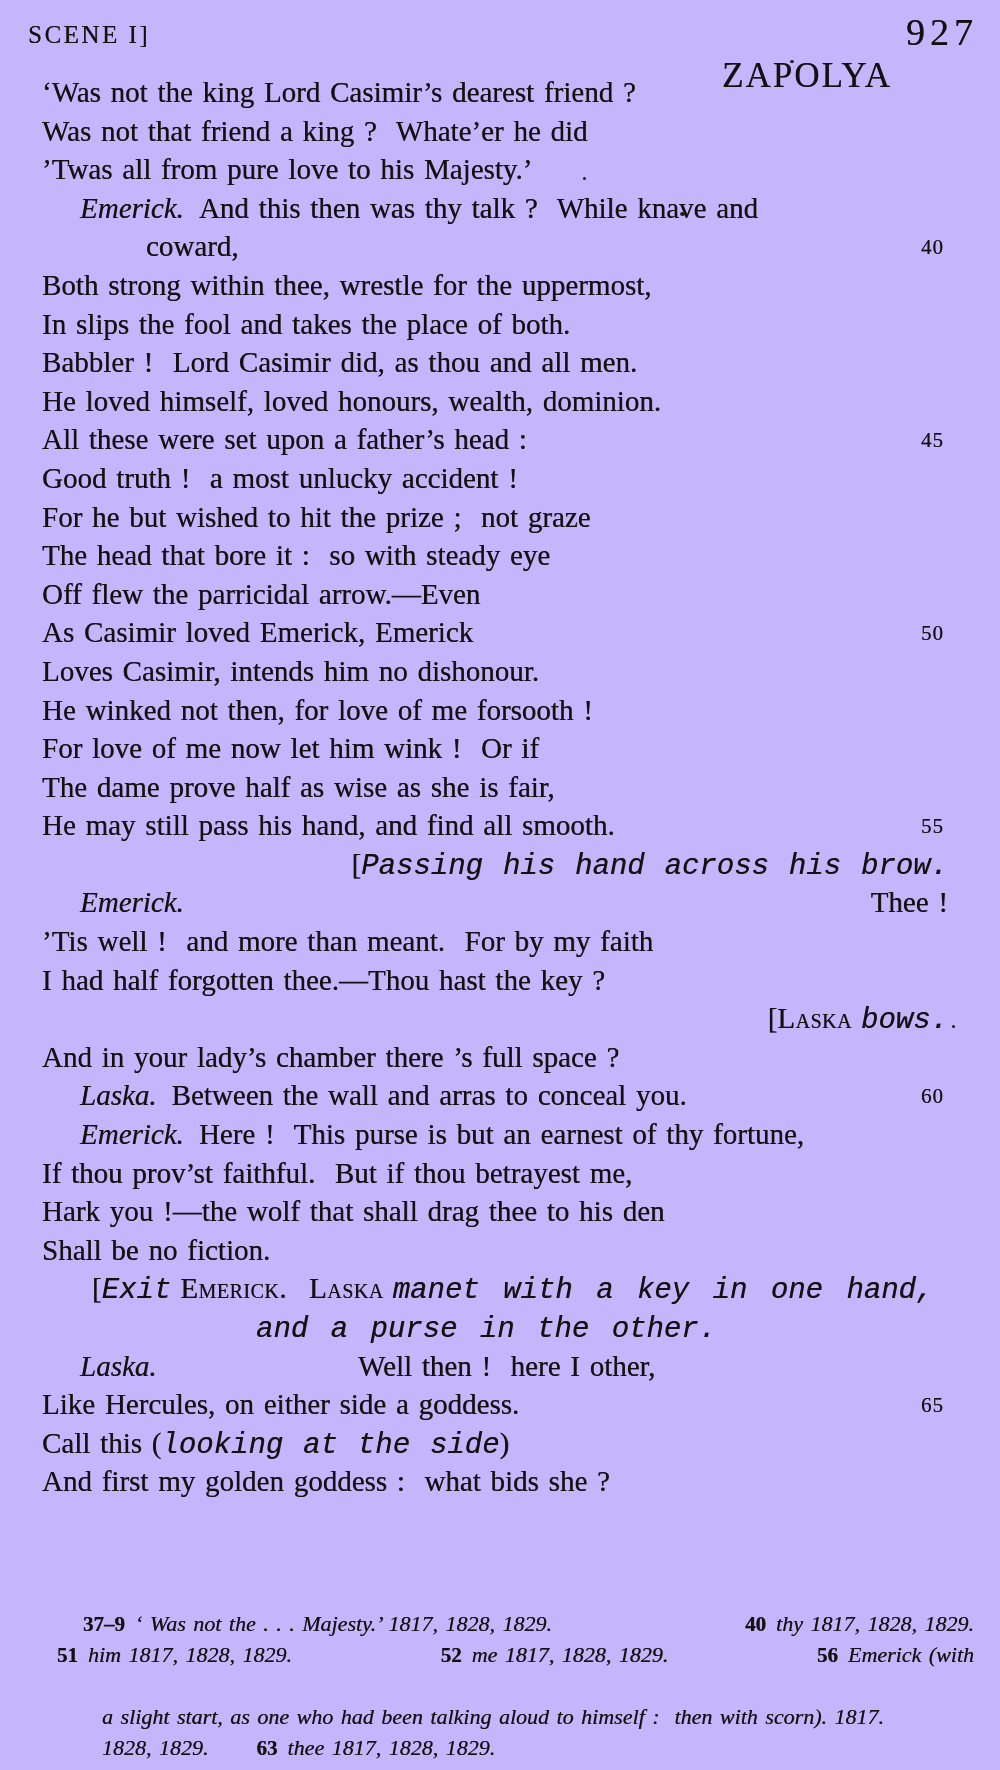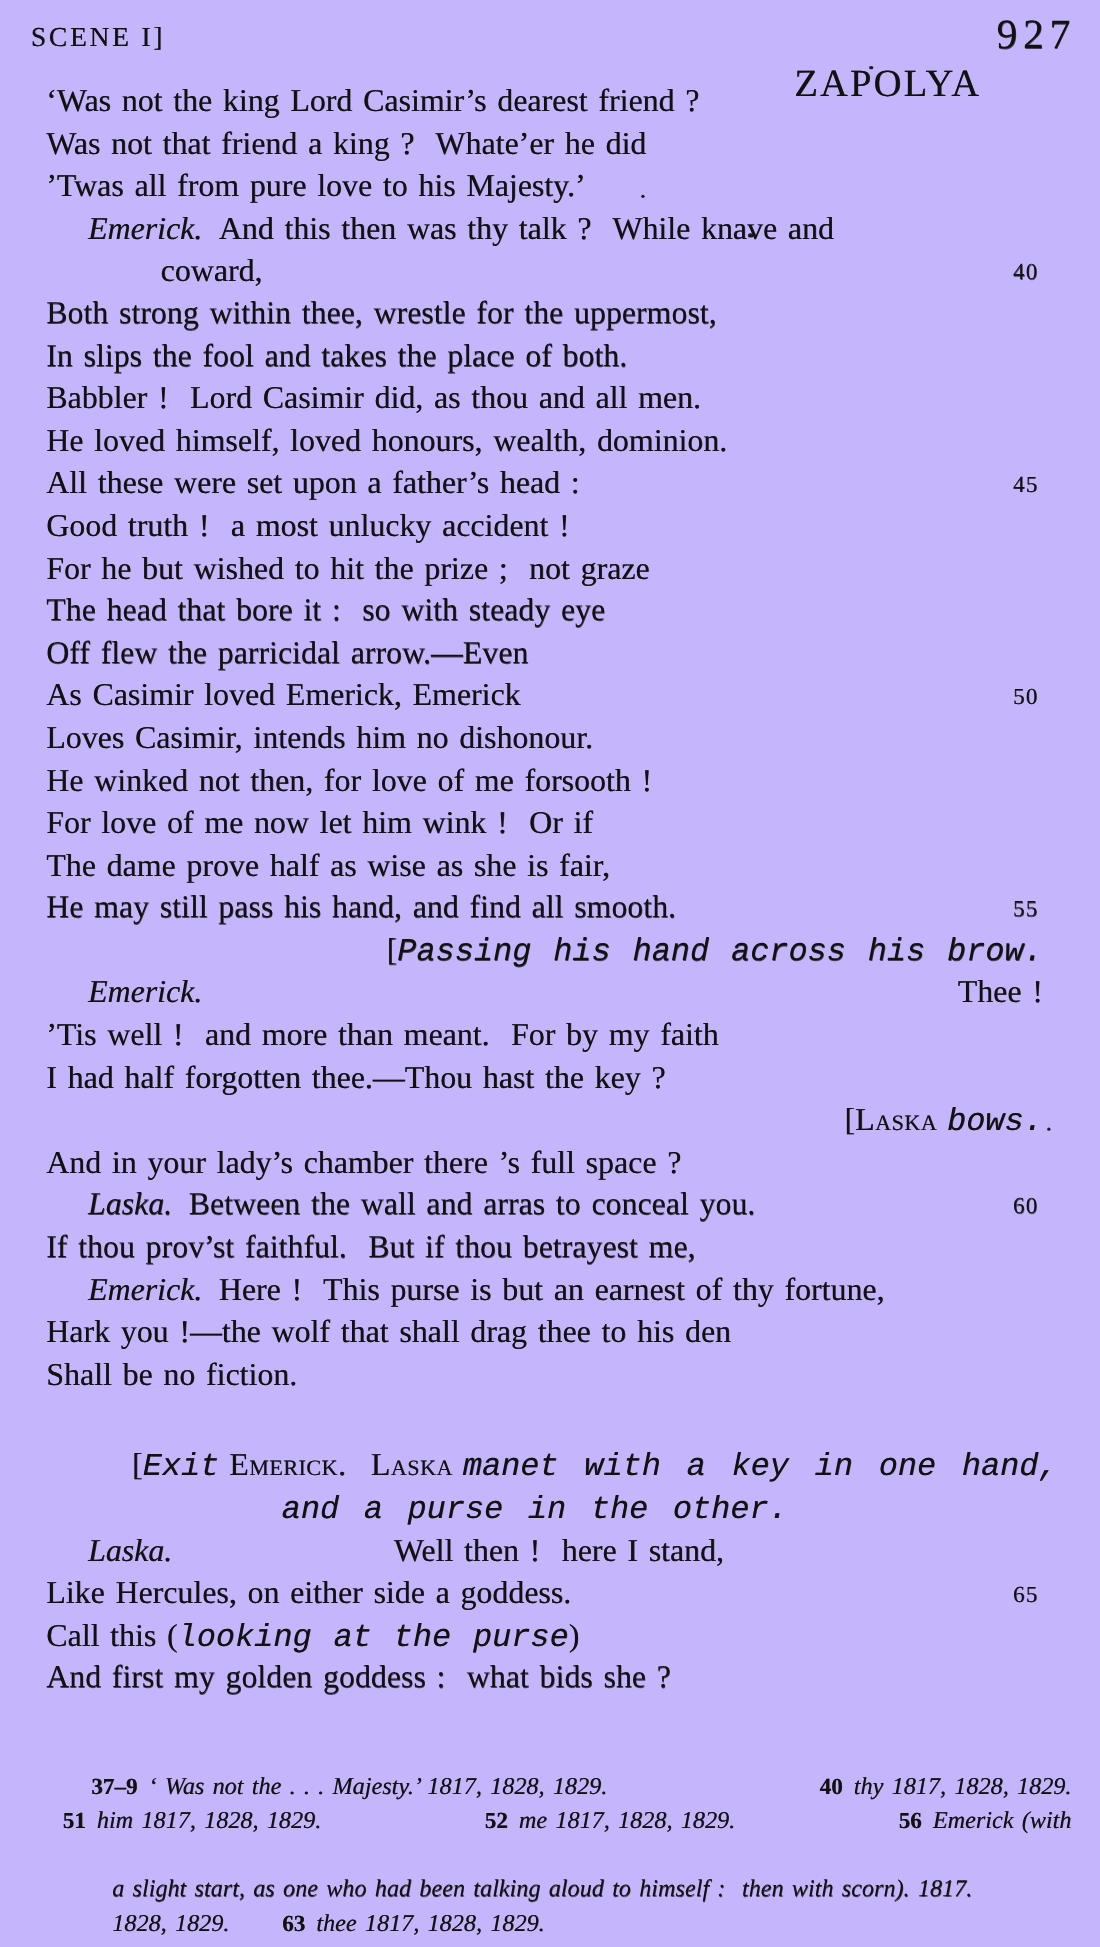--- a/index.html
+++ b/index.html
@@ -16,21 +16,21 @@
   
   .scene-label{position:absolute;left:28px;top:21px;font-size:25px;letter-spacing:2.5px;white-space:pre;}
   .running-title{position:absolute;left:0;top:12px;width:892px;text-align:right;font-size:35px;letter-spacing:2px;margin-top:44px;}
   .page-number{position:absolute;right:22px;top:10px;font-size:38px;letter-spacing:5px;}
   
   .text-block{position:absolute;top:73px;left:0;right:0;font-size:29px;word-spacing:2.5px;}
   .vl{position:relative;height:38.6px;line-height:38.6px;padding-left:42px;white-space:pre;}
   .ind{padding-left:80px;}
   .cow{padding-left:146px;}
   .rt{padding-left:0;padding-right:52px;text-align:right;}
-  .ext{padding-left:120px;word-spacing:6px;margin-top:44px;}
+  .ext{padding-left:92px;word-spacing:6px;}
   .prs{padding-left:256px;word-spacing:5px;}
   .prf{padding-left:270px;}
   .sp{font-style:italic;margin-right:15px;}
   .sp2{display:inline-block;min-width:263px;}
   .it{font-style:italic;font-family:Liberation Mono, monospace;}
   .sc{font-variant:small-caps;letter-spacing:0.5px;}
   .g1{margin-left:9px;}
   .g2{margin-left:22px;}
   .num{position:absolute;right:56px;top:0;font-size:21px;line-height:40px;letter-spacing:1px;}
   .flushR{position:absolute;right:52px;text-align:right;}
@@ -76,29 +76,29 @@
     <div class="vl"><span>For love of me now let him wink !  Or if</span></div>
     <div class="vl"><span>The dame prove half as wise as she is fair,</span></div>
     <div class="vl"><span>He may still pass his hand, and find all smooth.</span><span class="num">55</span></div>
     <div class="vl rt"><span>[</span><span class="it">Passing his hand across his brow.</span></div>
     <div class="vl ind"><span class="sp">Emerick.</span><span class="flushR">Thee !</span></div>
     <div class="vl"><span>’Tis well !  and more than meant.  For by my faith</span></div>
     <div class="vl"><span>I had half forgotten thee.—Thou hast the key ?</span></div>
     <div class="vl rt"><span>[</span><span class="sc">Laska</span><span class="it g1">bows.</span></div>
     <div class="vl"><span>And in your lady’s chamber there ’s full space ?</span></div>
     <div class="vl ind"><span class="sp">Laska.</span><span>Between the wall and arras to conceal you.</span><span class="num">60</span></div>
+    <div class="vl ind"><span class="sp">Emerick.</span><span>Here !  This purse is but an earnest of thy fortune,</span></div>
     <div class="vl"><span>If thou prov’st faithful.  But if thou betrayest me,</span></div>
-    <div class="vl ind"><span class="sp">Emerick.</span><span>Here !  This purse is but an earnest of thy fortune,</span></div>
     <div class="vl"><span>Hark you !—the wolf that shall drag thee to his den</span></div>
     <div class="vl"><span>Shall be no fiction.</span></div>
     <div class="vl ext"><span>[</span><span class="it">Exit</span><span class="sc g1">Emerick.</span><span class="sc g2">Laska</span><span class="it g1">manet with a key in one hand,</span></div>
     <div class="vl prs"><span class="it">and a purse in the other.</span></div>
-    <div class="vl ind"><span class="sp sp2">Laska.</span><span>Well then !  here I stand,</span></div>
+    <div class="vl ind"><span class="sp sp2">Laska.</span><span>Well then !  here I other,</span></div>
     <div class="vl"><span>Like Hercules, on either side a goddess.</span><span class="num">65</span></div>
-    <div class="vl"><span>Call this (</span><span class="it">looking at the purse</span><span>)</span></div>
+    <div class="vl"><span>Call this (</span><span class="it">looking at the side</span><span>)</span></div>
     <div class="vl"><span>And first my golden goddess :  what bids she ?</span></div>
   </div>
 
   <div class="foot-block">
     <div class="fl fjust f1pad">
       <span class="fe"><span class="fn">37–9</span><span class="ft">‘ Was not the . . . Majesty.’ 1817, 1828, 1829.</span></span>
       <span class="fe"><span class="fn">40</span><span class="ft">thy 1817, 1828, 1829.</span></span>
     </div>
     <div class="fl fjust">
       <span class="fe"><span class="fn">51</span><span class="ft">him 1817, 1828, 1829.</span></span>

